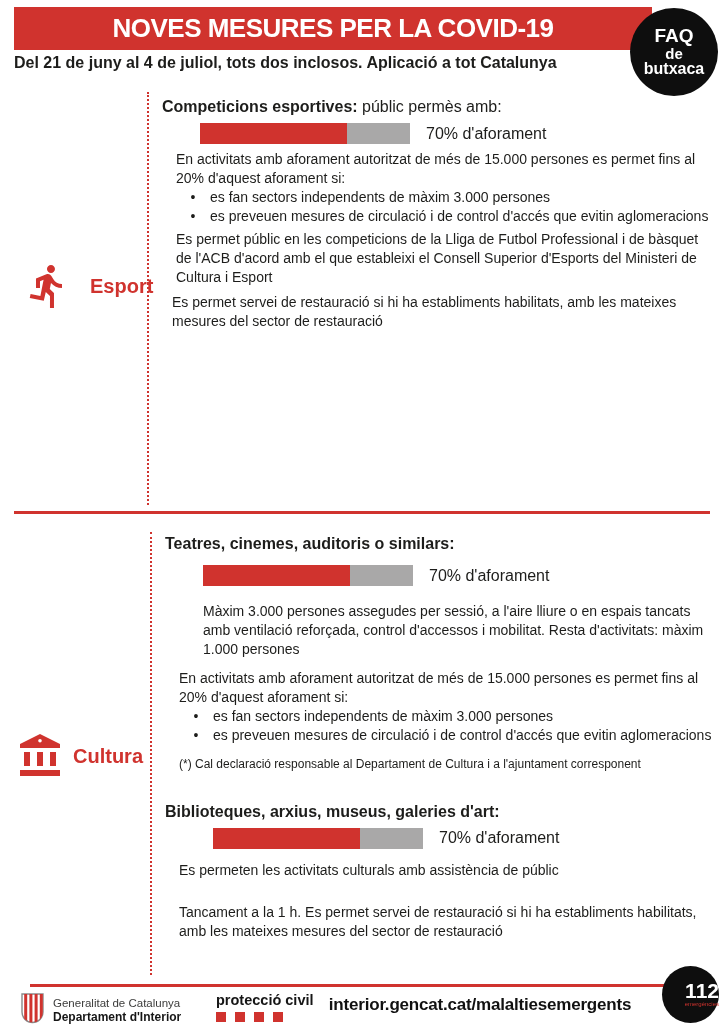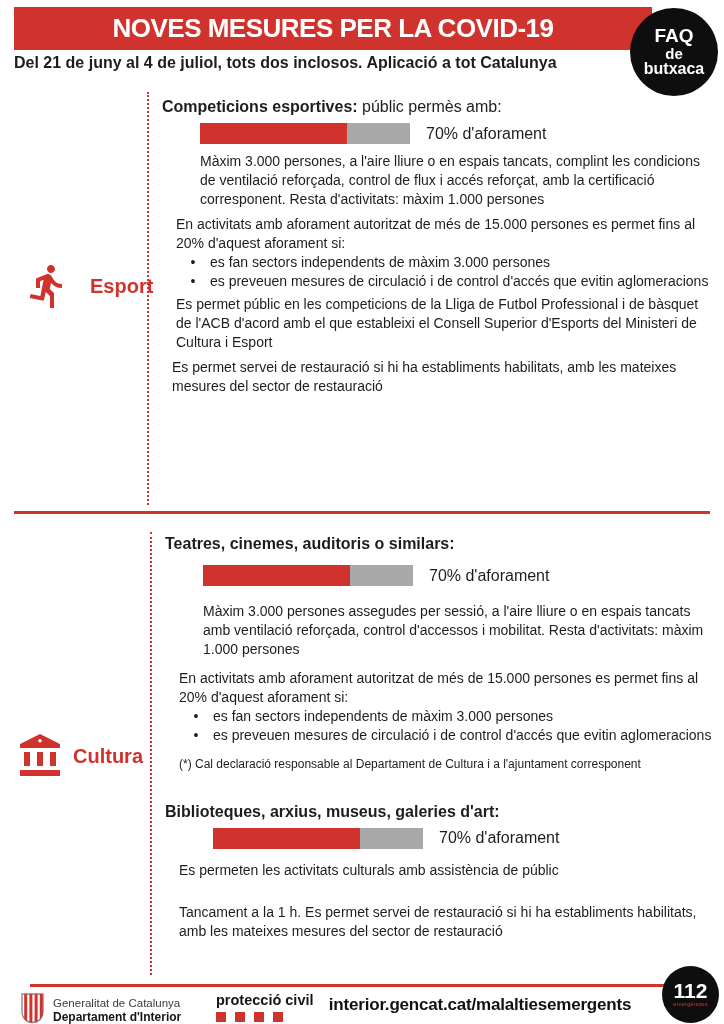--- a/index.html
+++ b/index.html
@@ -74,21 +74,21 @@
   .gencat-text{margin-left:8px;}
   .gencat-l1{font-size:11.5px;color:var(--graytext);line-height:13px;}
   .gencat-l2{font-size:12px;font-weight:700;line-height:14px;color:#161616;}
   .proteccio{position:absolute;left:216px;top:992px;}
   .proteccio-label{font-size:14.5px;font-weight:700;color:#161616;}
   .squares{display:flex;gap:9px;margin-top:4px;}
   .squares span{width:10px;height:10px;background:var(--red);display:block;}
   .footer-url{position:absolute;left:285px;top:995px;width:390px;text-align:center;
     font-size:17px;font-weight:700;letter-spacing:-0.2px;color:#111;white-space:nowrap;}
   .badge-112{position:absolute;left:662px;top:966px;width:57px;height:57px;border-radius:50%;
-    background:var(--black);display:flex;flex-direction:column;align-items:center;justify-content:center;}
+    background:var(--black);display:flex;flex-direction:column;align-items:flex-end;justify-content:center;}
   .badge-112 .num{color:#fff;font-size:21px;font-weight:700;line-height:20px;}
   .badge-112 .sub{color:var(--red);font-size:6px;line-height:7px;}
 </style>
 </head>
 <body>
 
 <div class="header-bar">
   <div class="header-title">NOVES MESURES PER LA COVID-19</div>
 </div>
 <div class="faq-badge">
@@ -99,21 +99,20 @@
 <div class="subtitle">Del 21 de juny al 4 de juliol, tots dos inclosos. Aplicació a tot Catalunya</div>
 
 <div class="section" id="s1">
   <div class="h"><span class="lead">Competicions esportives:</span><span class="rest"> públic permès amb:</span></div>
   <div class="bar-row">
     <div class="bar">
         <div class="bar-fill" style="width: 70%;"></div>
       </div>
     <span class="bar-label">70% d'aforament</span>
   </div>
-  <div class="p p1">Màxim 3.000 persones, a l'aire lliure o en espais tancats, complint les condicions de ventilació reforçada, control de flux i accés reforçat, amb la certificació corresponent. Resta d'activitats: màxim 1.000 persones</div>
   <div class="p p2">En activitats amb aforament autoritzat de més de 15.000 persones es permet fins al 20% d'aquest aforament si:</div>
   <div class="bullets">
     <div class="bullet">
         <span class="dot">•</span>
         <span>es fan sectors independents de màxim 3.000 persones</span>
       </div>
     <div class="bullet">
         <span class="dot">•</span>
         <span>es preveuen mesures de circulació i de control d'accés que evitin aglomeracions</span>
       </div>

